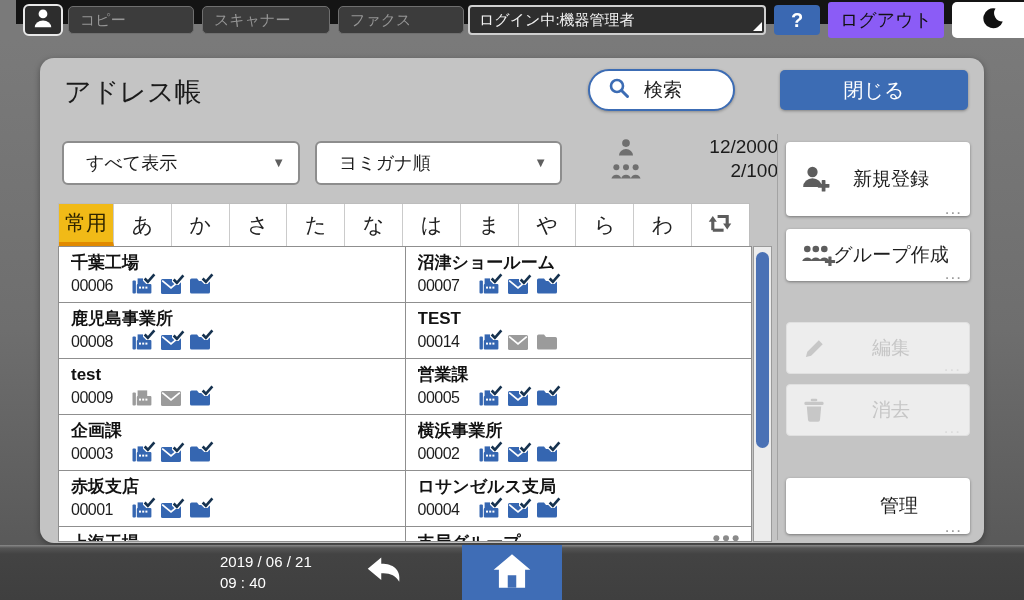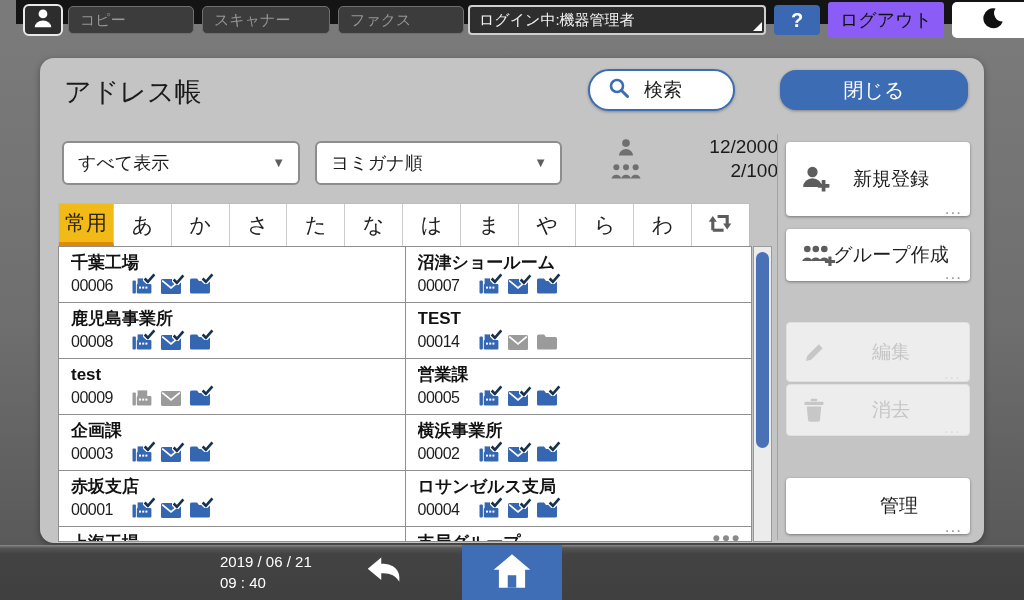--- a/index.html
+++ b/index.html
@@ -28,25 +28,25 @@
     border-radius:5px;display:flex;align-items:center;justify-content:center;}
 
   
   .panel{position:absolute;left:40px;top:58px;width:944px;height:485px;background:#c4c4c4;
     border-radius:14px;box-shadow:0 2px 6px rgba(0,0,0,.35);}
   .page-title{position:absolute;left:24px;top:16px;font-size:27px;color:#1b1b1b;font-weight:500;}
   .search-btn{position:absolute;left:548px;top:11px;width:147px;height:42px;background:#fff;
     border:2px solid #3c6cb4;border-radius:22px;display:flex;align-items:center;gap:14px;
     padding-left:18px;font-size:19px;color:#1c1c1c;box-shadow:0 1px 3px rgba(0,0,0,.3);}
   .close-btn{position:absolute;left:740px;top:12px;width:188px;height:40px;background:#3c6cb4;
-    border-radius:16px;color:#fff;font-size:20px;text-align:center;line-height:40px;
+    border-radius:5px;color:#fff;font-size:20px;text-align:center;line-height:40px;
     box-shadow:0 1px 3px rgba(0,0,0,.35);}
 
   .dropdown{position:absolute;top:83px;height:44px;background:#fff;border:2px solid #8d8d8d;
-    border-radius:6px;font-size:18px;color:#1d1d1d;line-height:40px;padding-left:14px;}
+    border-radius:6px;font-size:18px;color:#1d1d1d;line-height:40px;padding-left:22px;}
   .dd-filter{left:22px;width:238px;}
   .dd-sort{left:275px;width:247px;}
   .dd-arrow{position:absolute;right:13px;top:0;color:#5f5f5f;font-size:13px;}
 
   .counter{position:absolute;left:566px;top:77px;width:172px;font-size:19px;color:#1b1b1b;}
   .counter-row{display:flex;align-items:center;height:24px;}
   .counter-row .cnt-ico{width:40px;display:flex;justify-content:center;}
   .counter-row .cnt-val{flex:1;text-align:right;}
 
   .vdivider{position:absolute;left:737px;top:76px;width:1px;height:406px;background:#a3a3a3;}
@@ -80,21 +80,21 @@
 
   
   .side-btn{position:absolute;left:746px;width:184px;background:#fff;border-radius:4px;
     box-shadow:0 1px 3px rgba(0,0,0,.4);display:flex;align-items:center;justify-content:center;
     font-size:19px;color:#1e1e1e;}
   .side-btn .sb-ico{position:absolute;left:16px;display:flex;}
   .side-btn .dots{position:absolute;right:8px;bottom:0px;color:#9a9a9a;font-size:17px;
     letter-spacing:1px;line-height:14px;}
   .btn-new{top:84px;height:74px;}
   .btn-group{top:171px;height:52px;}
-  .btn-edit{top:264px;height:60px;}
+  .btn-edit{top:264px;height:52px;}
   .btn-del{top:326px;height:52px;}
   .btn-manage{top:420px;height:56px;}
   .side-btn.disabled{background:#ededed;color:#c6c6c6;box-shadow:none;border:1px solid #e0e0e0;}
   .side-btn.disabled .dots{color:#dcdcdc;}
   .side-btn .lbl{padding-left:26px;}
   .btn-manage .lbl{padding-left:0;margin-left:42px;}
 
   
   .bottombar{position:absolute;left:0;top:545px;width:1024px;height:55px;
     background:linear-gradient(180deg,#8a8a8a 0,#555 3px,#434343 9px,#3f3f3f 100%);}

